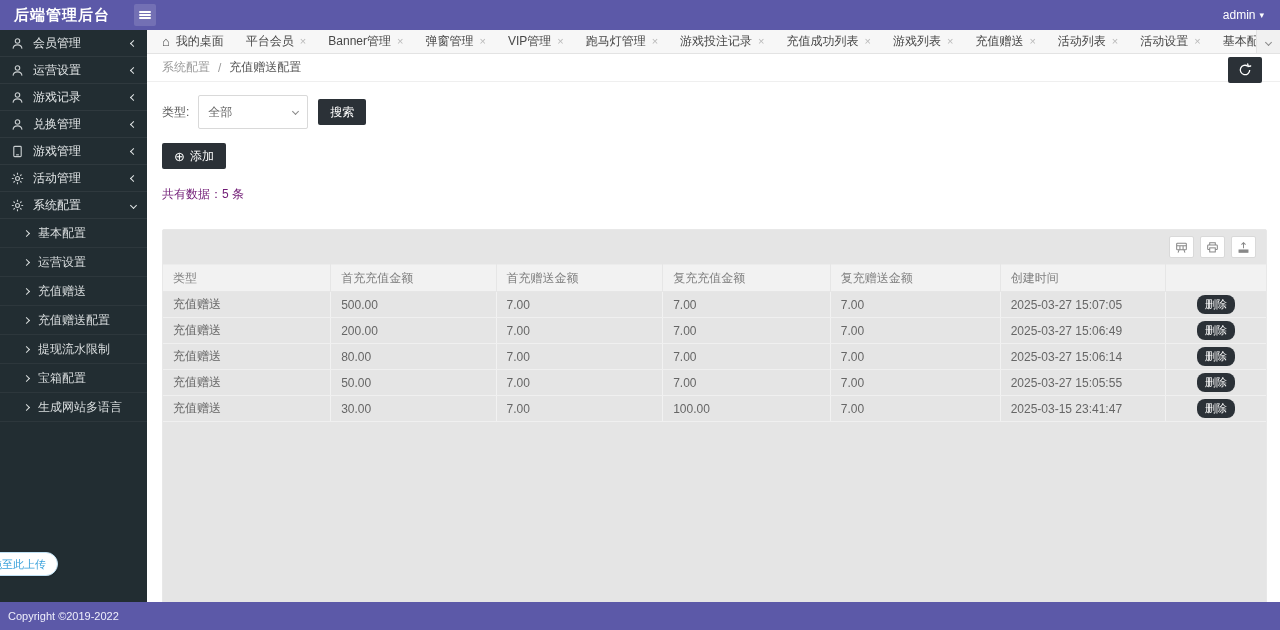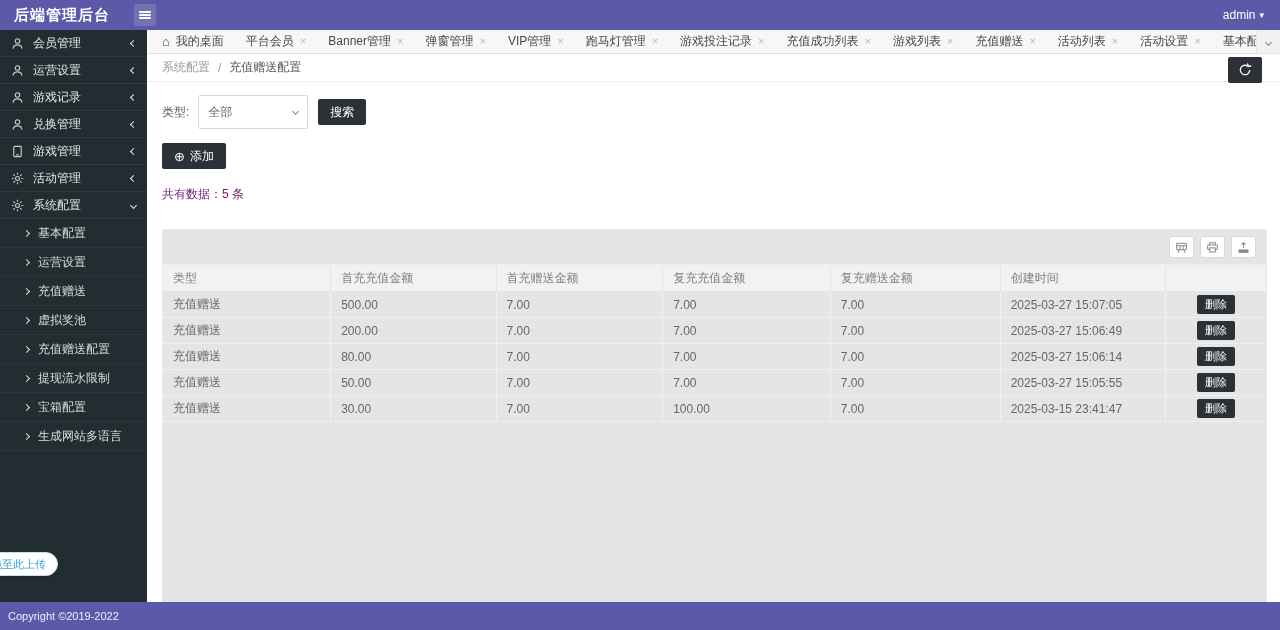--- a/index.html
+++ b/index.html
@@ -118,21 +118,21 @@
     border-top:1px solid #ececec; border-bottom:1px solid #e6e6e6; white-space:nowrap; overflow:hidden;
   }
   thead th:last-child { border-right:none; }
   tbody td {
     height:26px; padding:0 10px; color:#666;
     border-bottom:1px solid #f0f0f0; border-right:1px solid #f2f2f2;
     white-space:nowrap; overflow:hidden;
   }
   tbody td:last-child { border-right:none; text-align:center; }
   .del-btn {
-    background:#2b3137; color:#fff; border:none; border-radius:2px;
+    background:#2b3137; color:#fff; border:none; border-radius:8px;
     font-size:11px; padding:2px 8px; cursor:pointer; font-family:inherit;
   }
   
   .pagination {
     position:absolute; left:12px; bottom:11px;
     display:flex; align-items:center; gap:8px; font-size:12px; color:#666;
   }
   .pg-arrow { color:#c9c9c9; display:flex; cursor:pointer; padding:0 2px; }
   .pg-num {
     width:22px; height:22px; background:#2b3137; color:#fff; border-radius:2px;
@@ -273,24 +273,20 @@
     <i class="chv right"></i>
     <span>基本配置</span>
   </div>
   <div class="sub-item">
     <i class="chv right"></i>
     <span>运营设置</span>
   </div>
   <div class="sub-item">
     <i class="chv right"></i>
     <span>充值赠送</span>
-  </div>
-  <div class="sub-item">
-    <i class="chv right"></i>
-    <span>虚拟奖池</span>
   </div>
   <div class="sub-item">
     <i class="chv right"></i>
     <span>充值赠送配置</span>
   </div>
   <div class="sub-item">
     <i class="chv right"></i>
     <span>提现流水限制</span>
   </div>
   <div class="sub-item">

